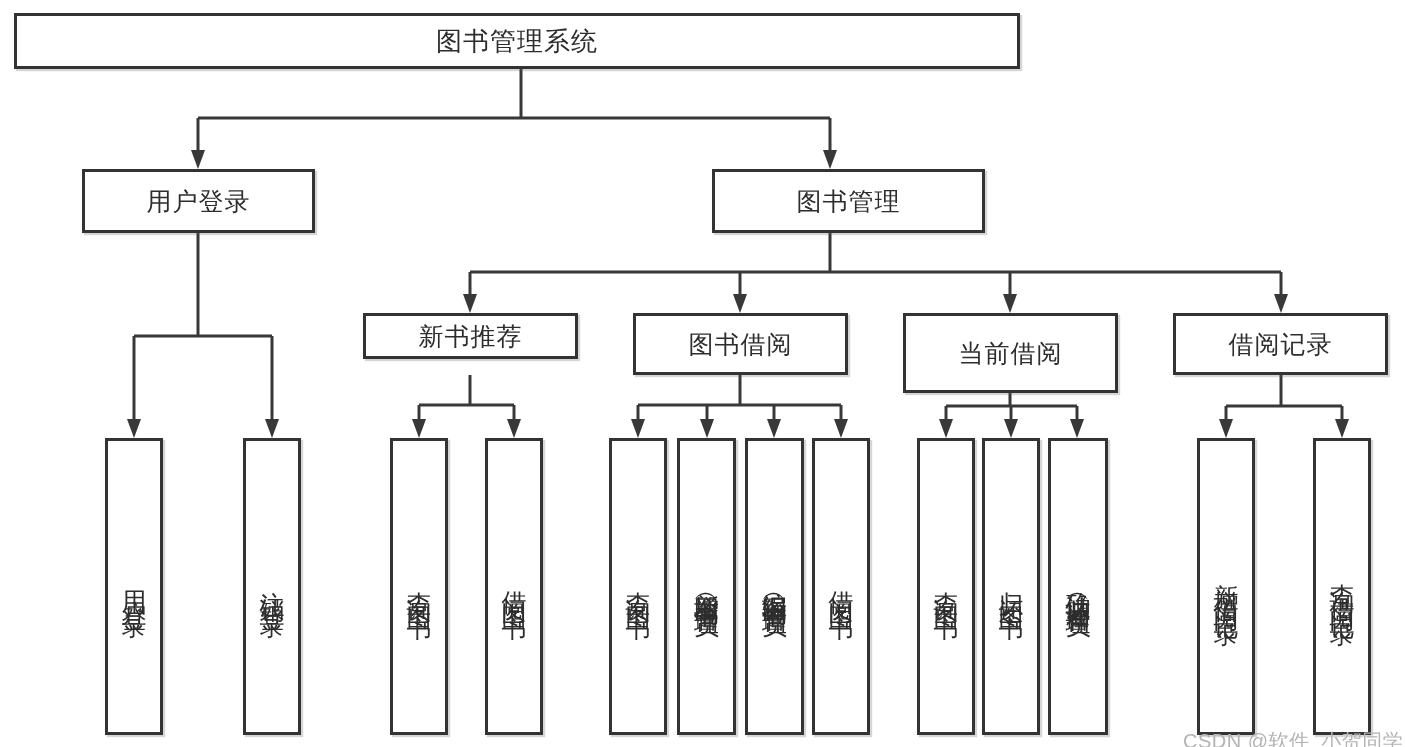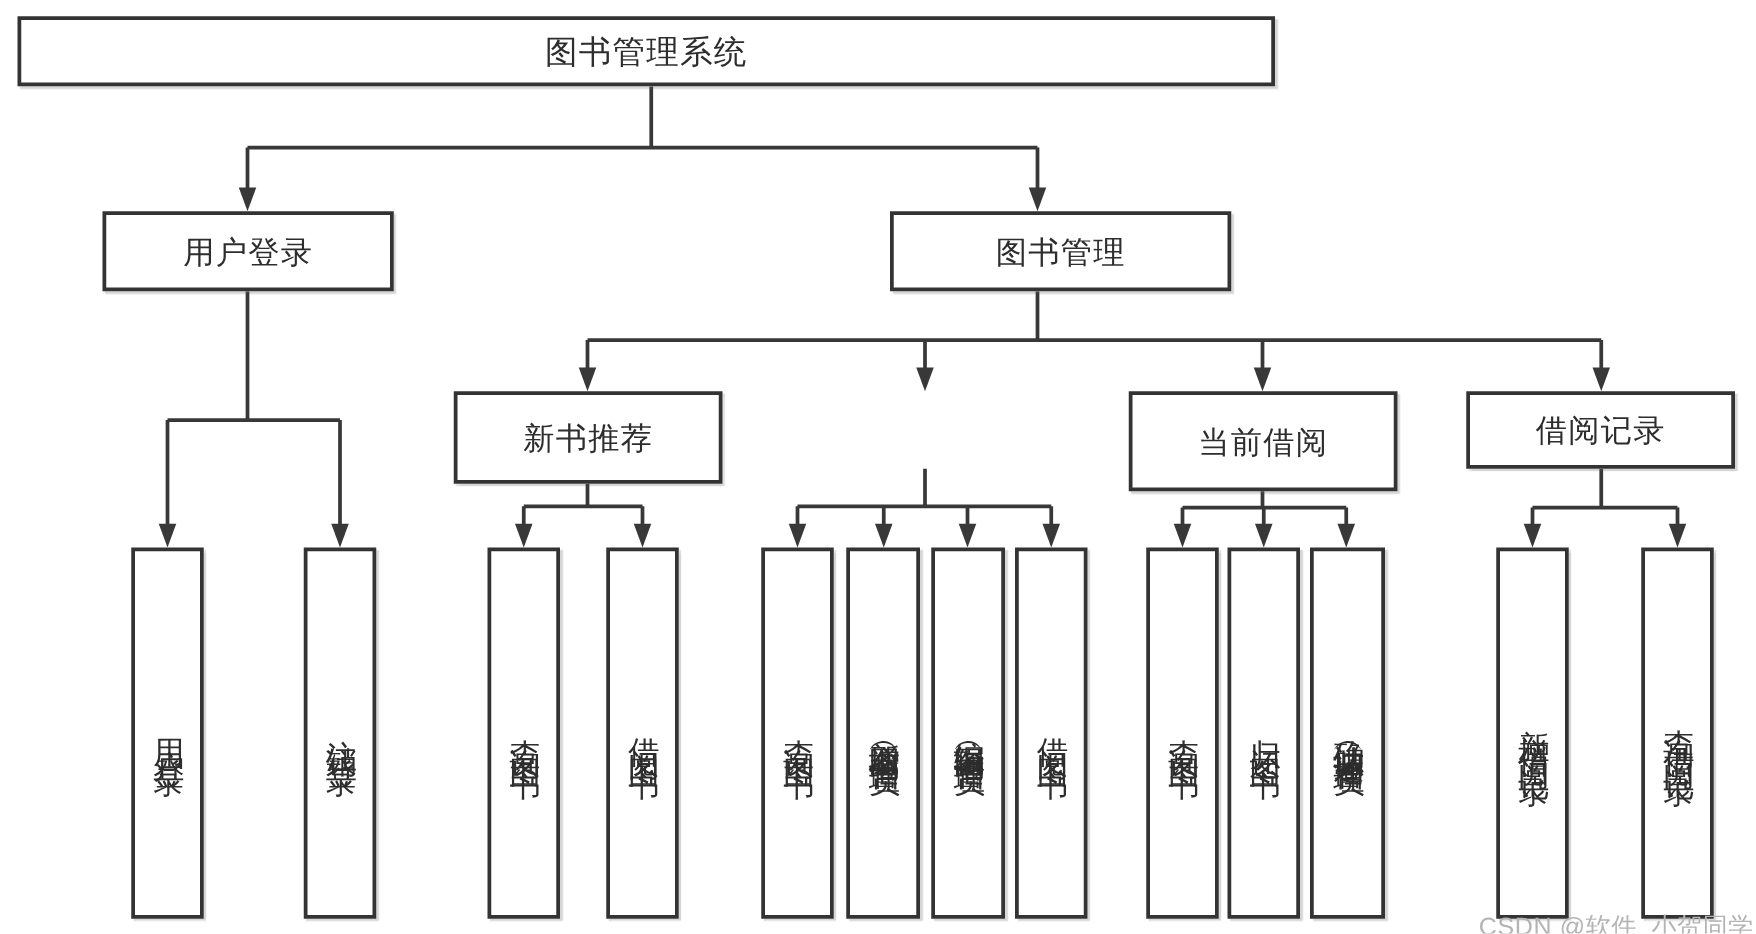--- a/index.html
+++ b/index.html
@@ -126,22 +126,25 @@
     <span>图书管理系统</span>
   </div>
 
   <div class="box hbox" style="left:82px;top:169px;width:233px;height:64px">
     <span>用户登录</span>
   </div>
   <div class="box hbox" style="left:712px;top:169px;width:273px;height:64px">
     <span>图书管理</span>
   </div>
 
-  <div class="box hbox" style="left:363px;top:313px;width:215px;height:74px">
+  <div class="box hbox" style="left:363px;top:313px;width:215px;height:46px">
     <span>新书推荐</span>
+  </div>
+  <div class="box hbox" style="left:633px;top:313px;width:215px;height:62px">
+    <span>图书借阅</span>
   </div>
   <div class="box hbox" style="left:903px;top:313px;width:215px;height:80px">
     <span>当前借阅</span>
   </div>
   <div class="box hbox" style="left:1173px;top:313px;width:215px;height:62px">
     <span>借阅记录</span>
   </div>
 
   <div class="box vbox" style="left:105px;top:438px;width:58px;height:297px">
     <span>用户登录</span>

